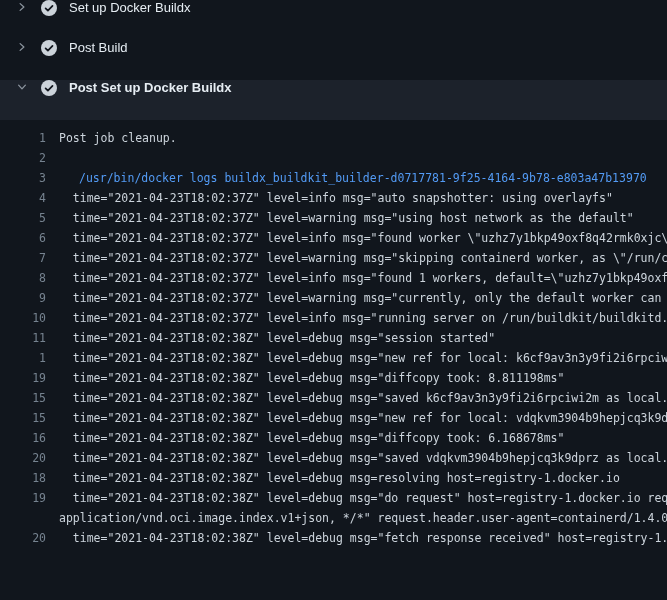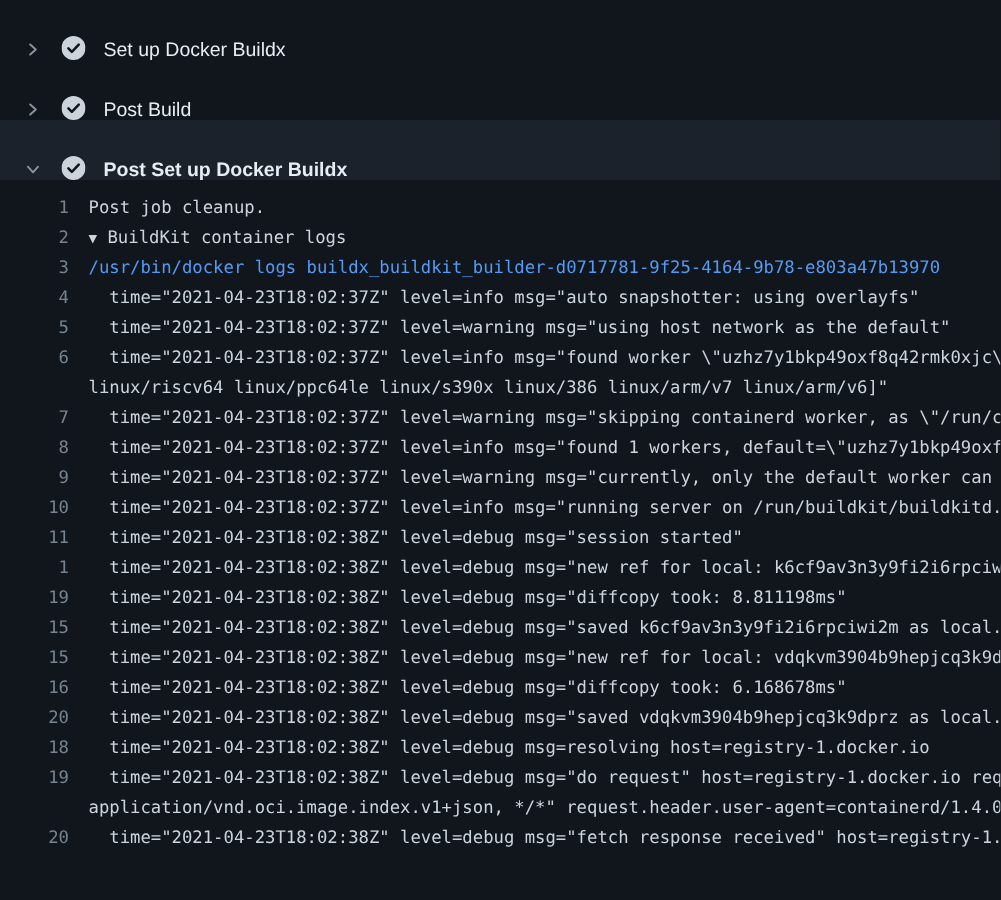--- a/index.html
+++ b/index.html
@@ -1,38 +1,38 @@
 <!DOCTYPE html>
 <html style="--bg: #11161d; --header-active-bg: #1c222b; --step-title: #e6edf3; --muted: #8b949e; --check-circle: #ccd3da; --check-mark: #11161d; --log-text: #ccd4dc; --line-number: #768390; --command: #539bf5;"><head>
 <meta charset="utf-8">
 <style>
   * { margin:0; padding:0; box-sizing:border-box; }
   html,body { width:667px; height:600px; overflow:hidden; }
   body { background:var(--bg,#11161d); font-family:"Liberation Sans",sans-serif; }
   .viewer { width:667px; height:600px; overflow:hidden; }
 
   .steps { width:100%; }
-  .step { display:flex; align-items:flex-end; height:40px; padding:0 15px; gap:12px;
+  .step { display:flex; align-items:flex-start; height:40px; padding:0 15px; gap:12px;
           cursor:pointer; color:var(--step-title,#e6edf3); font-size:13px; }
   .step.expanded { background:var(--header-active-bg,#1c222b);font-weight:bold; }
   .chev { width:14px; height:14px; display:flex; align-items:center; justify-content:center;
           color:var(--muted,#8b949e); flex:0 0 14px; }
   .chev svg { display:block; }
   .check { width:16px; height:16px; flex:0 0 16px; color:var(--check-circle,#ccd3da); }
   .check svg { display:block; }
   .title { white-space:nowrap; }
 
   .log { padding-top:8px; }
   .line { display:flex; height:20px; line-height:20px;
           font-family:"DejaVu Sans Mono","Liberation Mono",monospace;
           font-size:11.5px; white-space:pre; overflow:hidden; }
   .ln { flex:0 0 46px; width:46px; text-align:right; color:var(--line-number,#768390);
         user-select:none; cursor:pointer; }
   .txt { padding-left:13px; color:var(--log-text,#ccd4dc); }
-  .txt.command { color:var(--command,#539bf5); }
+  .txt.command { color:var(--command,#539bf5);margin-left:20px; }
   .txt.continuation { color:var(--log-text,#ccd4dc); }
   .txt .marker { font-size:9.5px; cursor:pointer; }
 </style>
 </head>
 <body>
 
 <div class="viewer">
   <div class="steps" id="steps">
   <div class="step collapsed">
     <span class="chev">
@@ -81,21 +81,20 @@
   </div>
 </div>
   <div class="log" id="log">
   <div class="line">
     <span class="ln">1</span>
     <span class="txt plain">Post job cleanup.</span>
   </div>
 
   <div class="line">
     <span class="ln">2</span>
-    <span class="txt group"><span class="marker">▼</span><span> BuildKit container logs</span></span>
   </div>
 
   <div class="line">
     <span class="ln">3</span>
     <span class="txt command">/usr/bin/docker logs buildx_buildkit_builder-d0717781-9f25-4164-9b78-e803a47b13970</span>
   </div>
 
   <div class="line">
     <span class="ln">4</span>
     <span class="txt plain">  time="2021-04-23T18:02:37Z" level=info msg="auto snapshotter: using overlayfs"</span>
@@ -104,24 +103,20 @@
   <div class="line">
     <span class="ln">5</span>
     <span class="txt plain">  time="2021-04-23T18:02:37Z" level=warning msg="using host network as the default"</span>
   </div>
 
   <div class="line">
     <span class="ln">6</span>
     <span class="txt plain">  time="2021-04-23T18:02:37Z" level=info msg="found worker \"uzhz7y1bkp49oxf8q42rmk0xjc\" [</span>
   </div>
 
-  <div class="line">
-    <span class="ln"></span>
-    <span class="txt continuation">linux/riscv64 linux/ppc64le linux/s390x linux/386 linux/arm/v7 linux/arm/v6]"</span>
-  </div>
 
   <div class="line">
     <span class="ln">7</span>
     <span class="txt plain">  time="2021-04-23T18:02:37Z" level=warning msg="skipping containerd worker, as \"/run/c"</span>
   </div>
 
   <div class="line">
     <span class="ln">8</span>
     <span class="txt plain">  time="2021-04-23T18:02:37Z" level=info msg="found 1 workers, default=\"uzhz7y1bkp49oxf"</span>
   </div>

